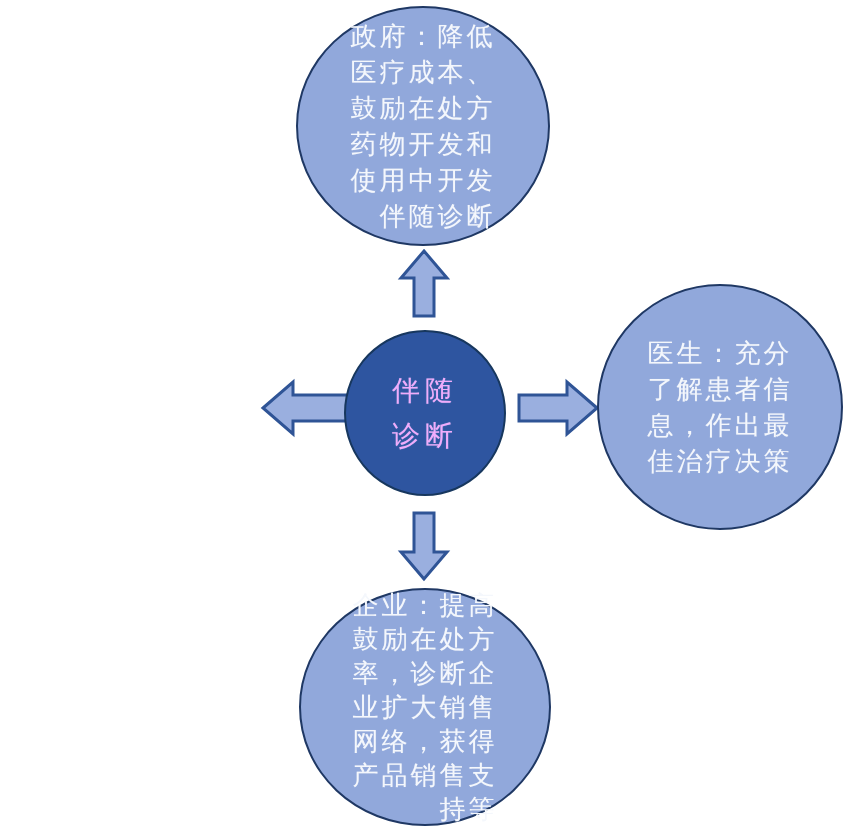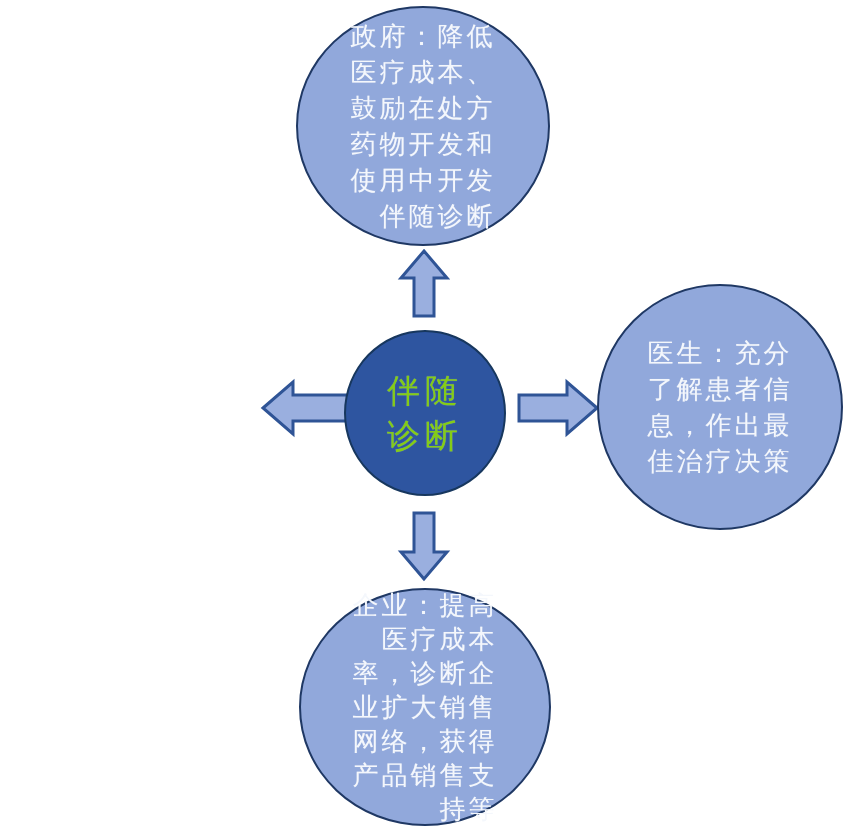--- a/index.html
+++ b/index.html
@@ -46,24 +46,24 @@
   .node-left   { left: 8px;   top: 284px; width: 246px; height: 246px; }
   .node-right  { left: 597px; top: 284px; width: 246px; height: 246px; }
   .node-bottom { left: 299px; top: 588px; width: 252px; height: 238px; }
   .node-bottom .node-label { line-height: 34px; }
   .node-center {
     left: 344px; top: 330px; width: 162px; height: 166px;
     background: #2E55A0;
     border: 2px solid #17375E;
   }
   .node-center .node-label {
-    font-size: 33px;
+    font-size: 28px;
     line-height: 45px;
     letter-spacing: 5px;
-    color: #84cc16;
+    color: #f0abfc;
   }
   .arrow {
     fill: #9AAFDF;
     stroke: #2F5496;
     stroke-width: 3;
     stroke-linejoin: miter;
   }
 </style>
 </head>
 <body>
@@ -93,21 +93,21 @@
 
   <div class="node node-right">
     <div class="node-label">医生：充分
 了解患者信
 息，作出最
 佳治疗决策</div>
   </div>
 
   <div class="node node-bottom">
     <div class="node-label">企业：提高
-医疗成本
+鼓励在处方
 率，诊断企
 业扩大销售
 网络，获得
 产品销售支
 持等</div>
   </div>
 
   <div class="node node-center">
     <div class="node-label">伴随
 诊断</div>

